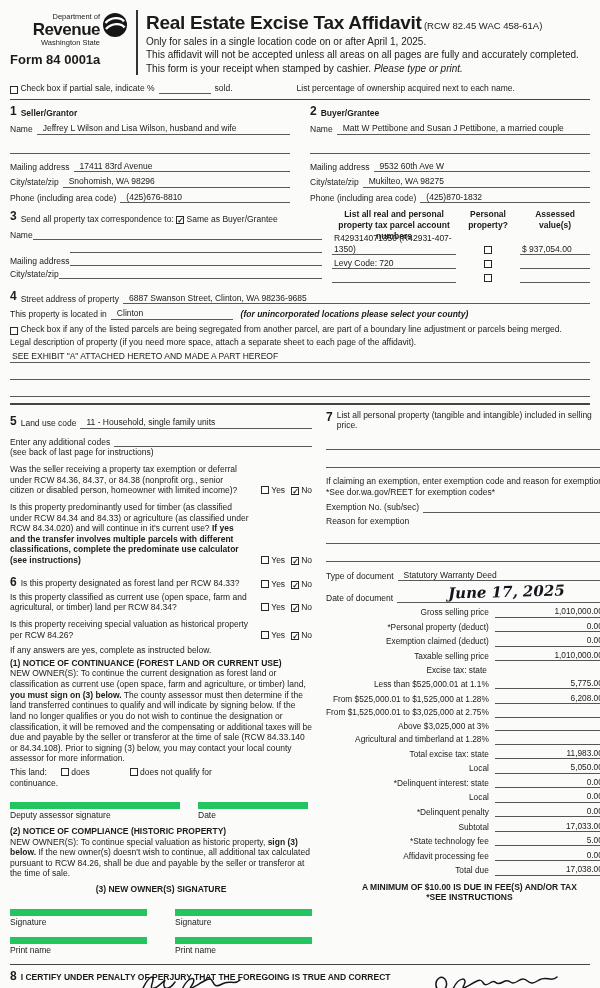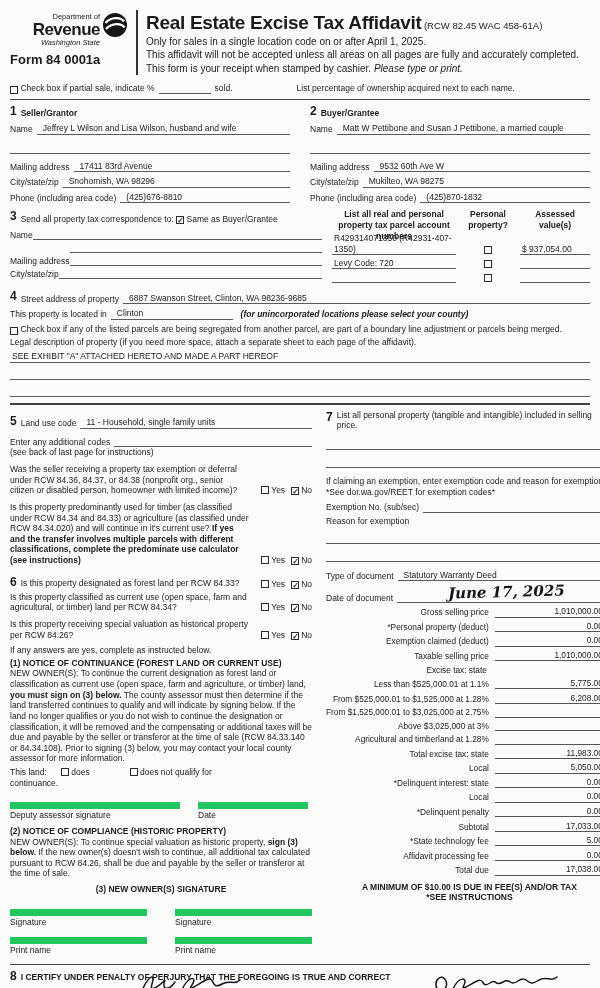--- a/index.html
+++ b/index.html
@@ -22,21 +22,21 @@
   .yn { white-space:nowrap; margin-left:6px; }
   .yn .cb { margin:0 2px 0 6px; }
 
   
   .header { display:flex; align-items:stretch; padding-top:4px; }
   .logo-block { width:118px; flex:none; padding-top:2px; }
   .logo-row { display:flex; justify-content:flex-end; align-items:flex-start; }
   .logo-text { text-align:right; }
   .dept { font-size:7.5px; }
   .rev { font-size:17px; font-weight:bold; letter-spacing:-0.5px; line-height:1; }
-  .wa { font-size:7.5px; font-style:italic; }
+  .wa { font-size:7.5px; }
   .logo-mark { margin-left:2px; }
   .form-no { font-weight:bold; font-size:13px; margin-top:4px; }
   .vdiv { width:2px; background:#333; margin:0 8px; flex:none; }
   .title-block { flex:1; padding-top:1px; }
   .main-title { font-size:19px; font-weight:bold; letter-spacing:-0.3px; }
   .rcw { font-size:9.5px; font-weight:normal; }
   .sub { font-size:10px; margin-top:1px; }
 
   .partial-row { display:flex; align-items:flex-end; margin-top:8px; }
   .partial-row .gap { display:inline-block; width:52px; border-bottom:1px solid #5a5a5a; margin:0 4px; }

